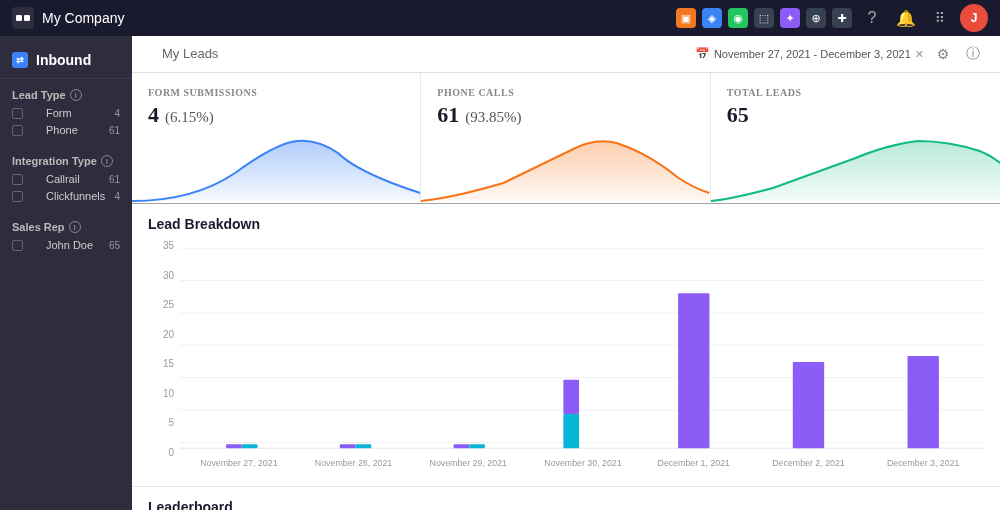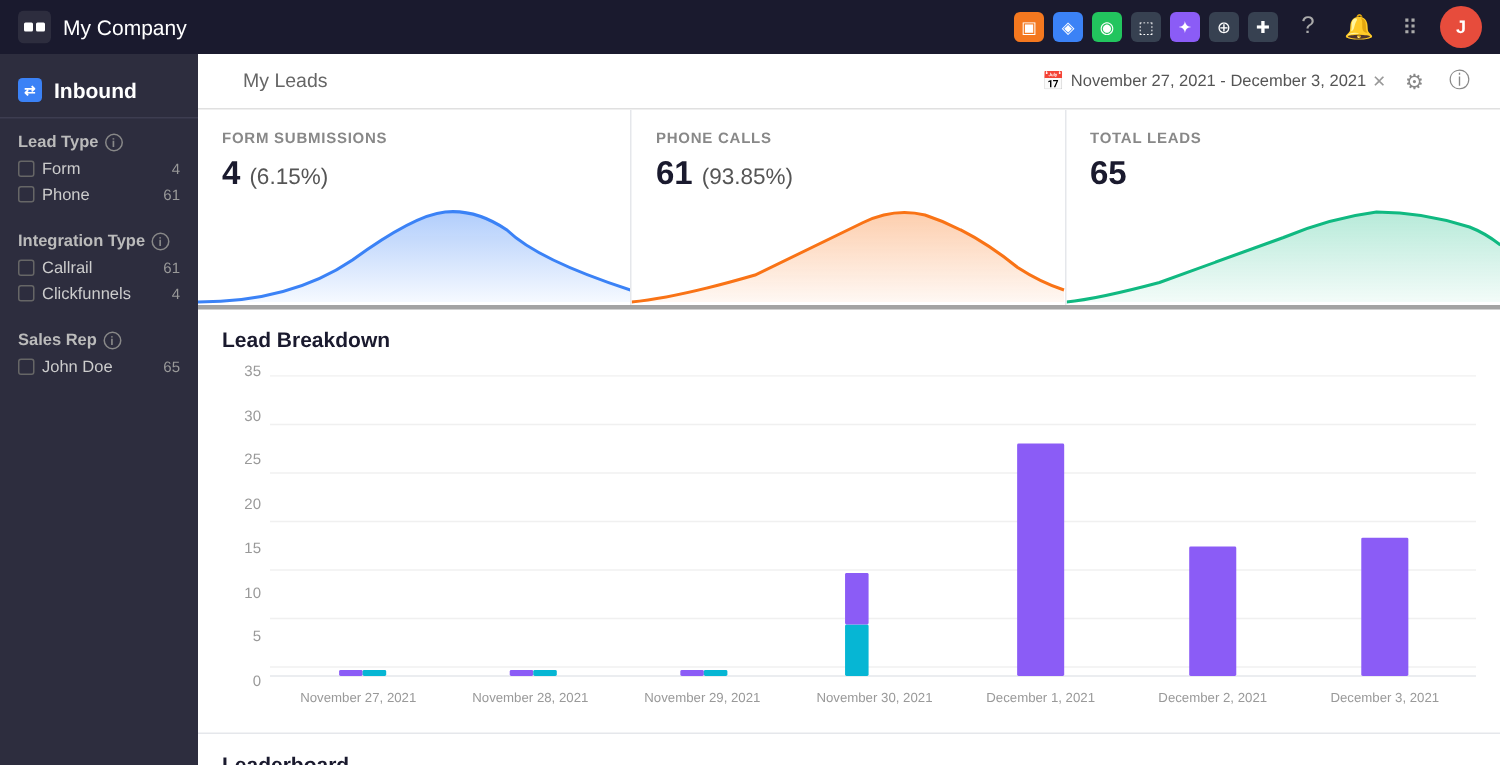--- a/index.html
+++ b/index.html
@@ -122,21 +122,22 @@
     .filter-item {
       display: flex;
       align-items: center;
       justify-content: space-between;
       margin-bottom: 5px;
       font-size: 11px;
       color: #ccc;
     }
     .filter-item-left {
       display: flex;
-      gap: 5px;
+      align-items: center;
+      gap: 23px;
     }
     .checkbox {
       width: 11px;
       height: 11px;
       border: 1px solid #666;
       background: transparent;
       border-radius: 2px;
       cursor: pointer;
     }
     .filter-count {
@@ -223,21 +224,22 @@
     .content-area {
       flex: 1;
       overflow-y: auto;
       padding: 0;
     }
 
     
     .stats-row {
       display: grid;
       grid-template-columns: 1fr 1fr 1fr;
-      border-bottom: 3px solid #a3a3a3;
+      border-bottom: 1px solid #a3a3a3;
+      font-family: Liberation Serif, serif;
     }
     .stat-card {
       padding: 14px 16px 0 16px;
       border-right: 1px solid #e5e7eb;
       position: relative;
       height: 130px;
       overflow: hidden;
     }
     .stat-card:last-child {
       border-right: none;

